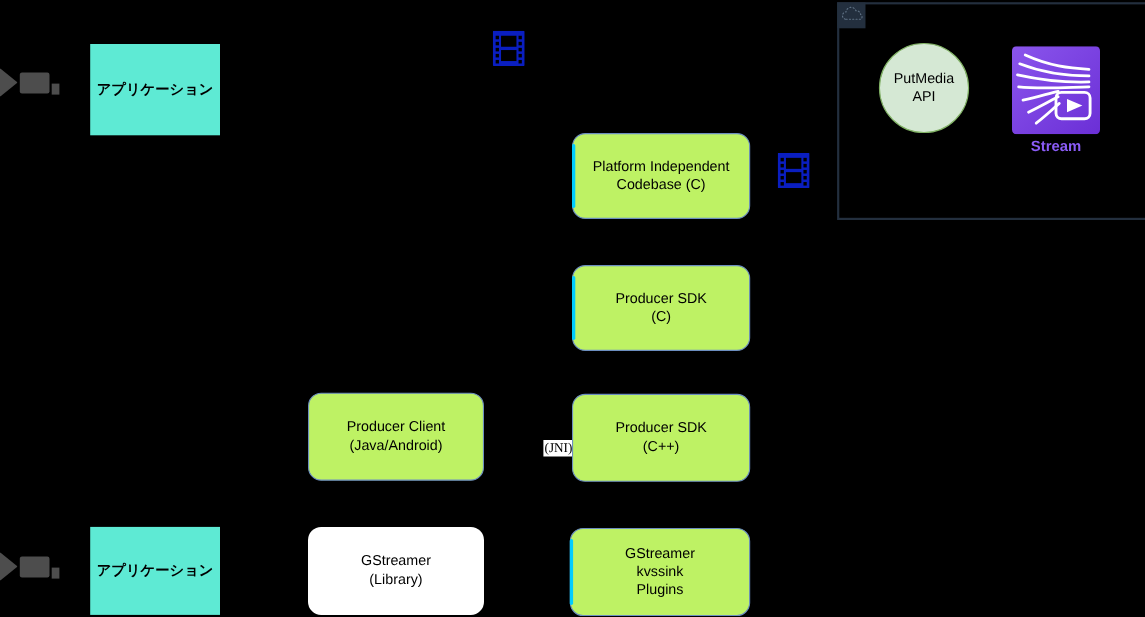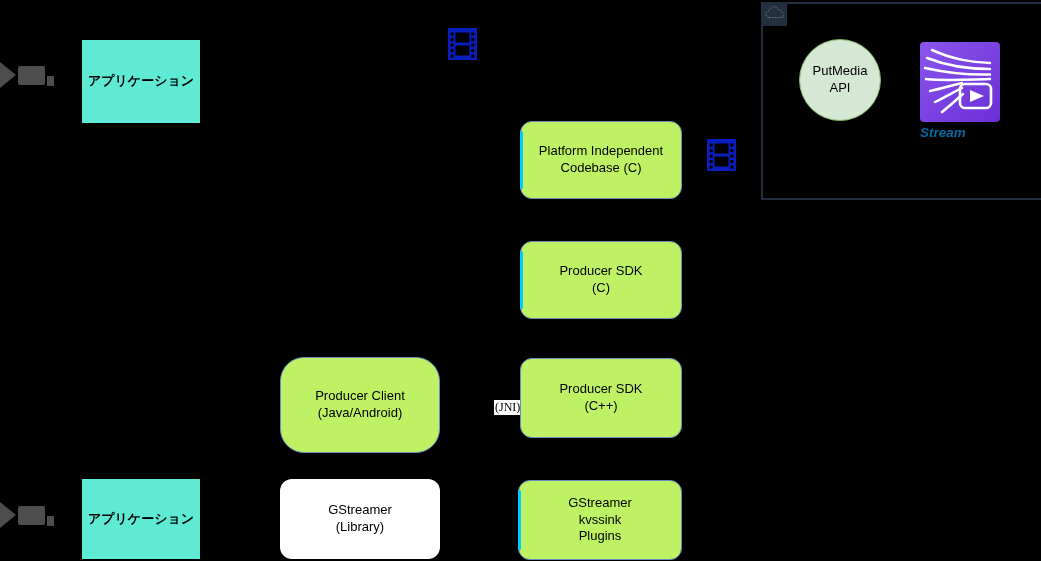--- a/index.html
+++ b/index.html
@@ -38,22 +38,22 @@
   }
   .aws-badge{position:absolute;left:-2px;top:-2px;width:26px;height:24px;}
   .putmedia{
     position:absolute;left:799px;top:39px;width:82px;height:82px;
     border-radius:50%;background:#D5E8D4;border:1.5px solid #82B366;
     display:flex;align-items:center;justify-content:center;text-align:center;
     font-size:13px;line-height:1.3;color:#000;white-space:pre-line;box-sizing:border-box;
   }
   .kvs-icon{position:absolute;left:920px;top:42px;width:80px;height:80px;}
   .stream-label{
-    position:absolute;left:920px;top:125px;width:80px;text-align:left;
-    font-size:13.5px;font-weight:700;color:#0369a1;font-style:italic;
+    position:absolute;left:920px;top:125px;width:80px;text-align:center;
+    font-size:13.5px;font-weight:700;color:#8b5cf6;
   }
   .jni{
     position:absolute;left:466px;top:400px;background:#FFFFFF;color:#000;
     font-family:"Liberation Serif","DejaVu Serif",serif;font-size:12px;
     padding:0 1px;line-height:1.25;margin-left:28px;
   }
 </style>
 </head>
 <body>
 
@@ -142,21 +142,21 @@
   <div class="box blue-box cyan-accent" style="left:520px;top:121px;width:162px;height:78px;">
     <span>Platform Independent
 Codebase (C)</span>
   </div>
 
   <div class="box blue-box cyan-accent" style="left:520px;top:241px;width:162px;height:78px;">
     <span>Producer SDK
 (C)</span>
   </div>
 
-  <div class="box blue-box" style="left:280px;top:357px;width:160px;height:96px;border-radius:24px;">
+  <div class="box blue-box" style="left:280px;top:357px;width:160px;height:80px;">
     <span>Producer Client
 (Java/Android)</span>
   </div>
 
   <div class="jni">(JNI)</div>
 
   <div class="box blue-box" style="left:520px;top:358px;width:162px;height:80px;">
     <span>Producer SDK
 (C++)</span>
   </div>

